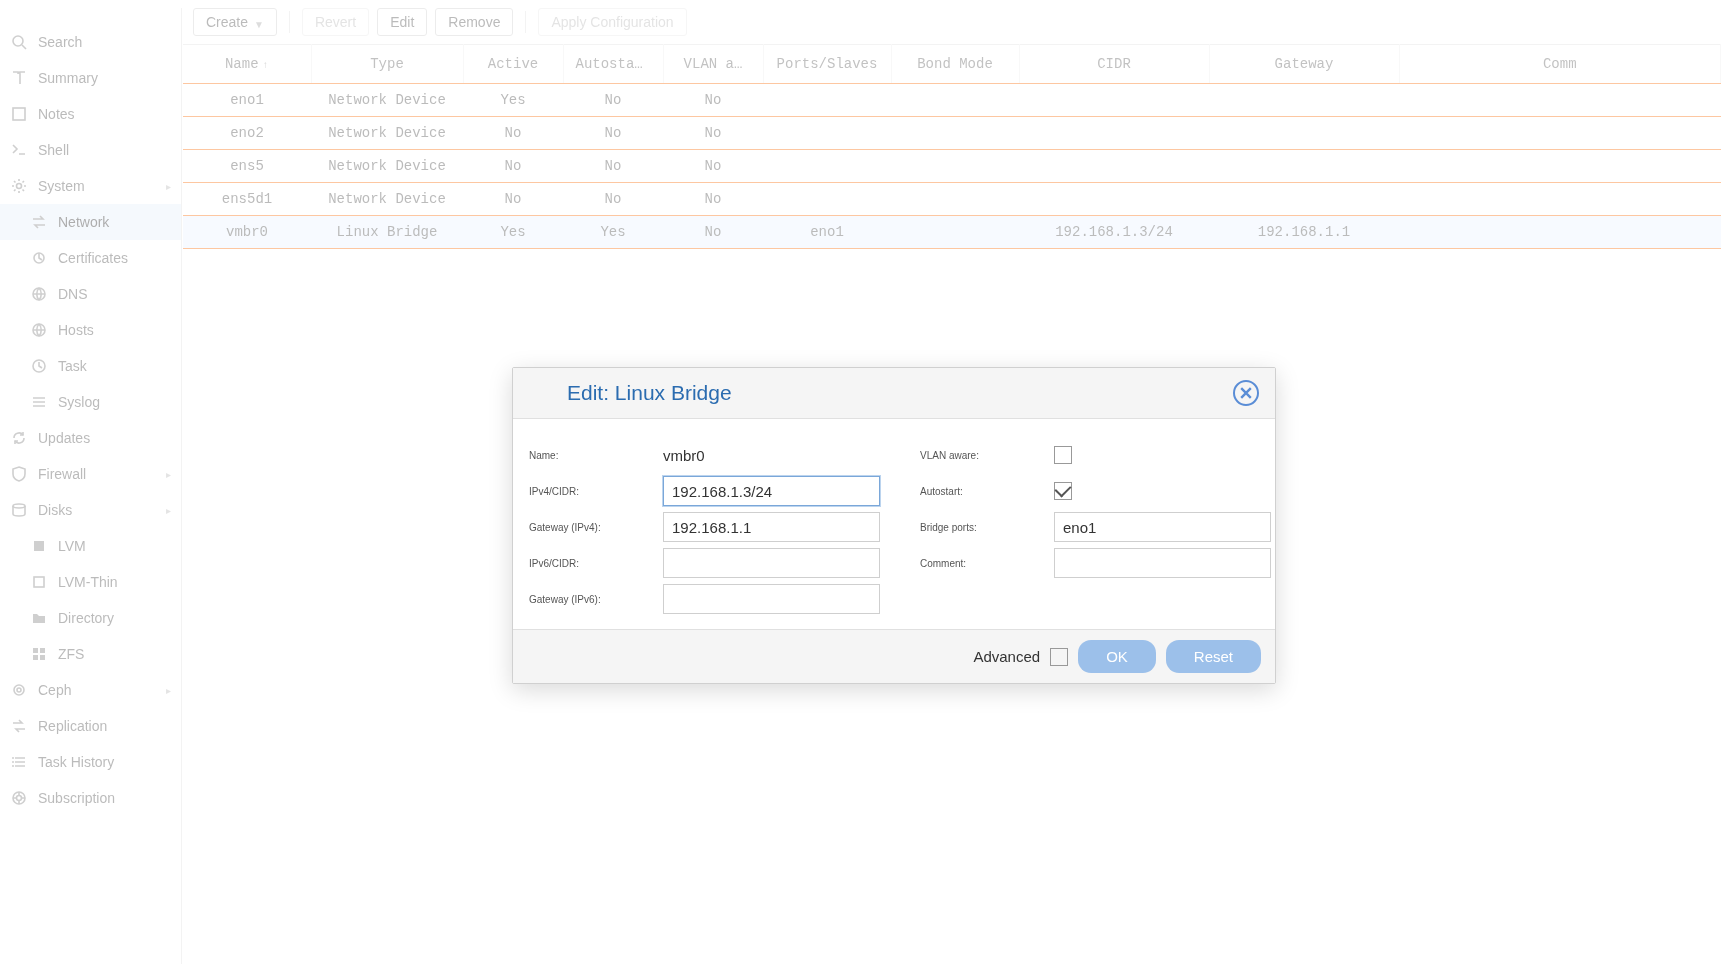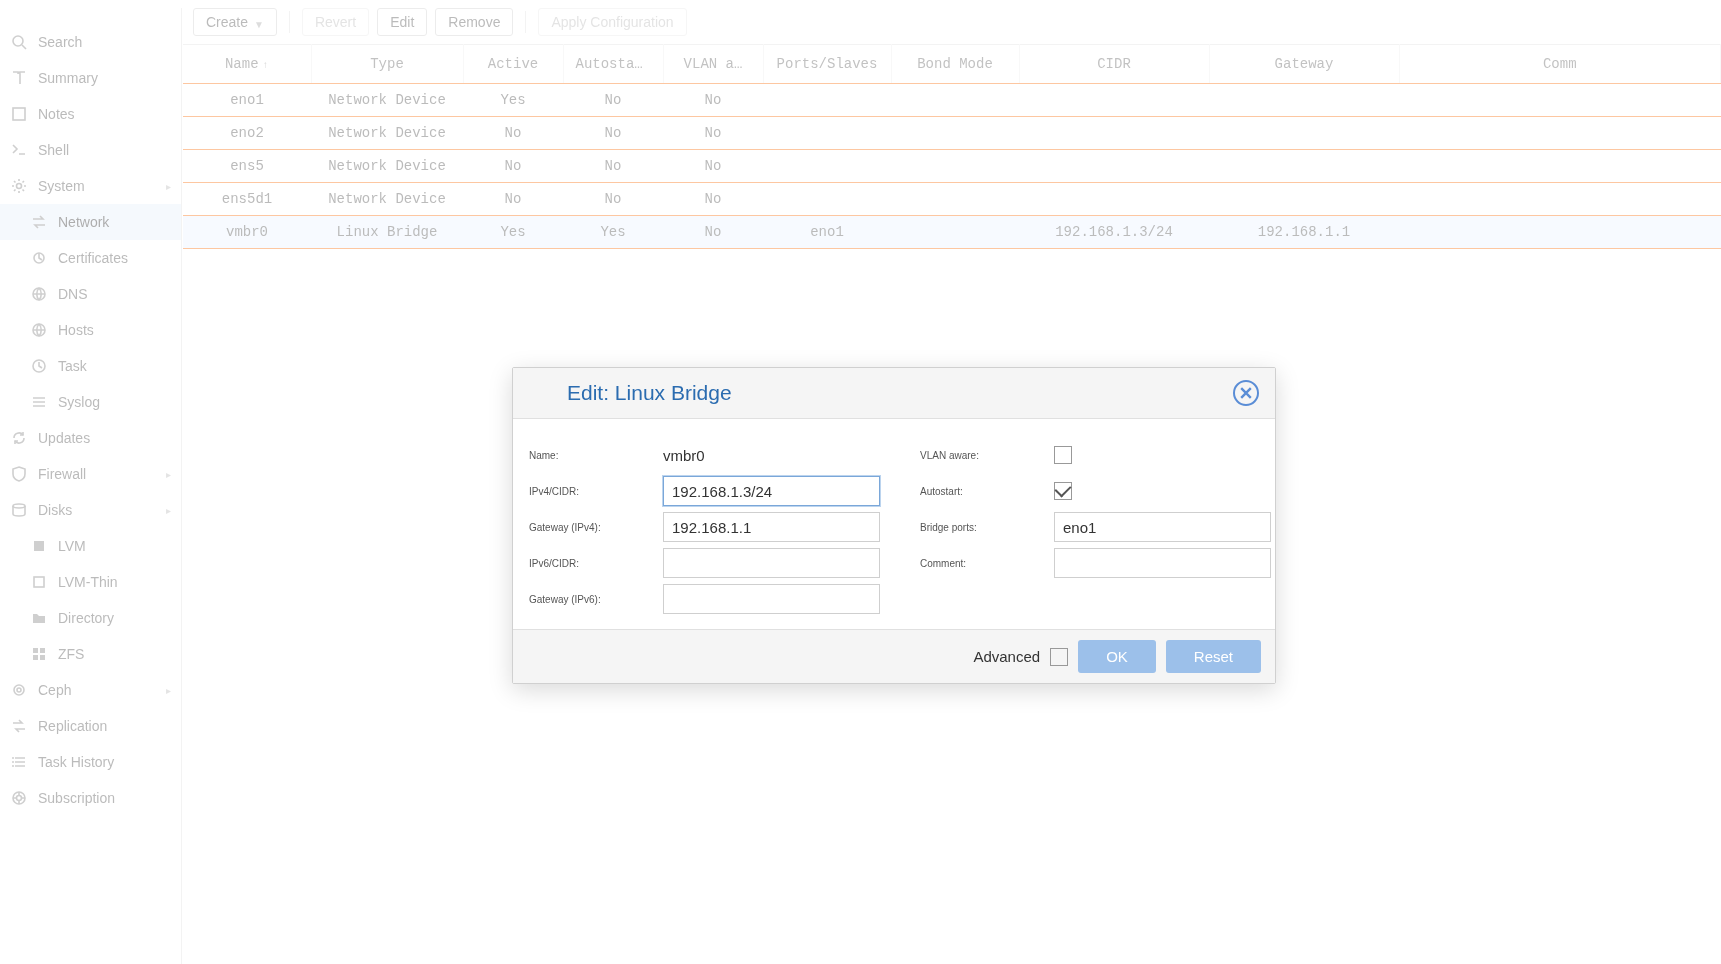--- a/index.html
+++ b/index.html
@@ -215,21 +215,21 @@
   .modal-footer .adv-label { color:#333; font-size:15px; }
   .modal-footer .cbx {
     width:16px;height:16px;border:1px solid #999;
   }
   .modal-footer .pbtn {
     background:#9cc0ea;
     color:#fff;
     border:none;
     padding: 8px 28px;
     font-size:15px;
-    border-radius:3px;
+    border-radius:13px;
     cursor:pointer;
   }
 </style>
 </head>
 <body>
 
 <div class="sidebar" id="sidebar">
     <div class="side-item">
       <span class="icon">
         <svg viewBox="0 0 16 16">

